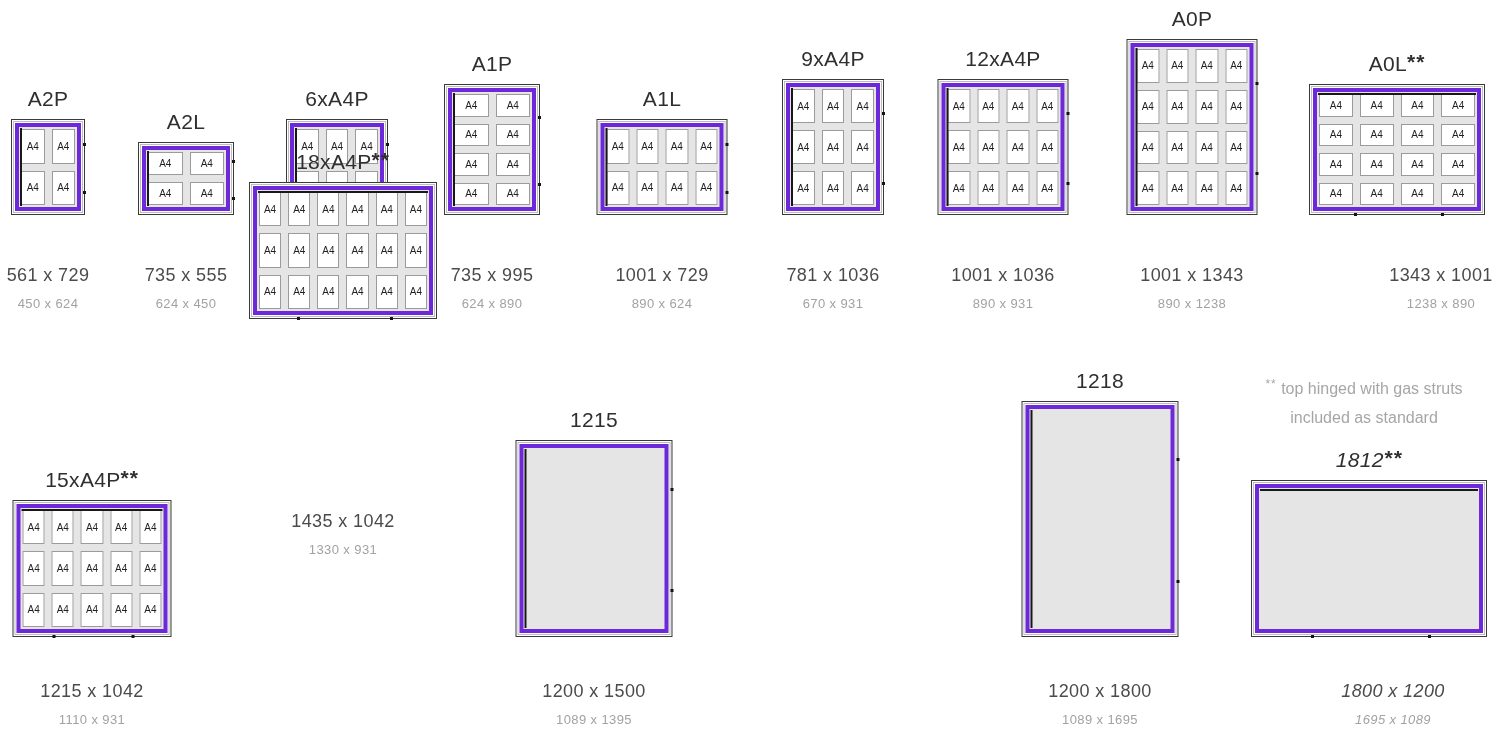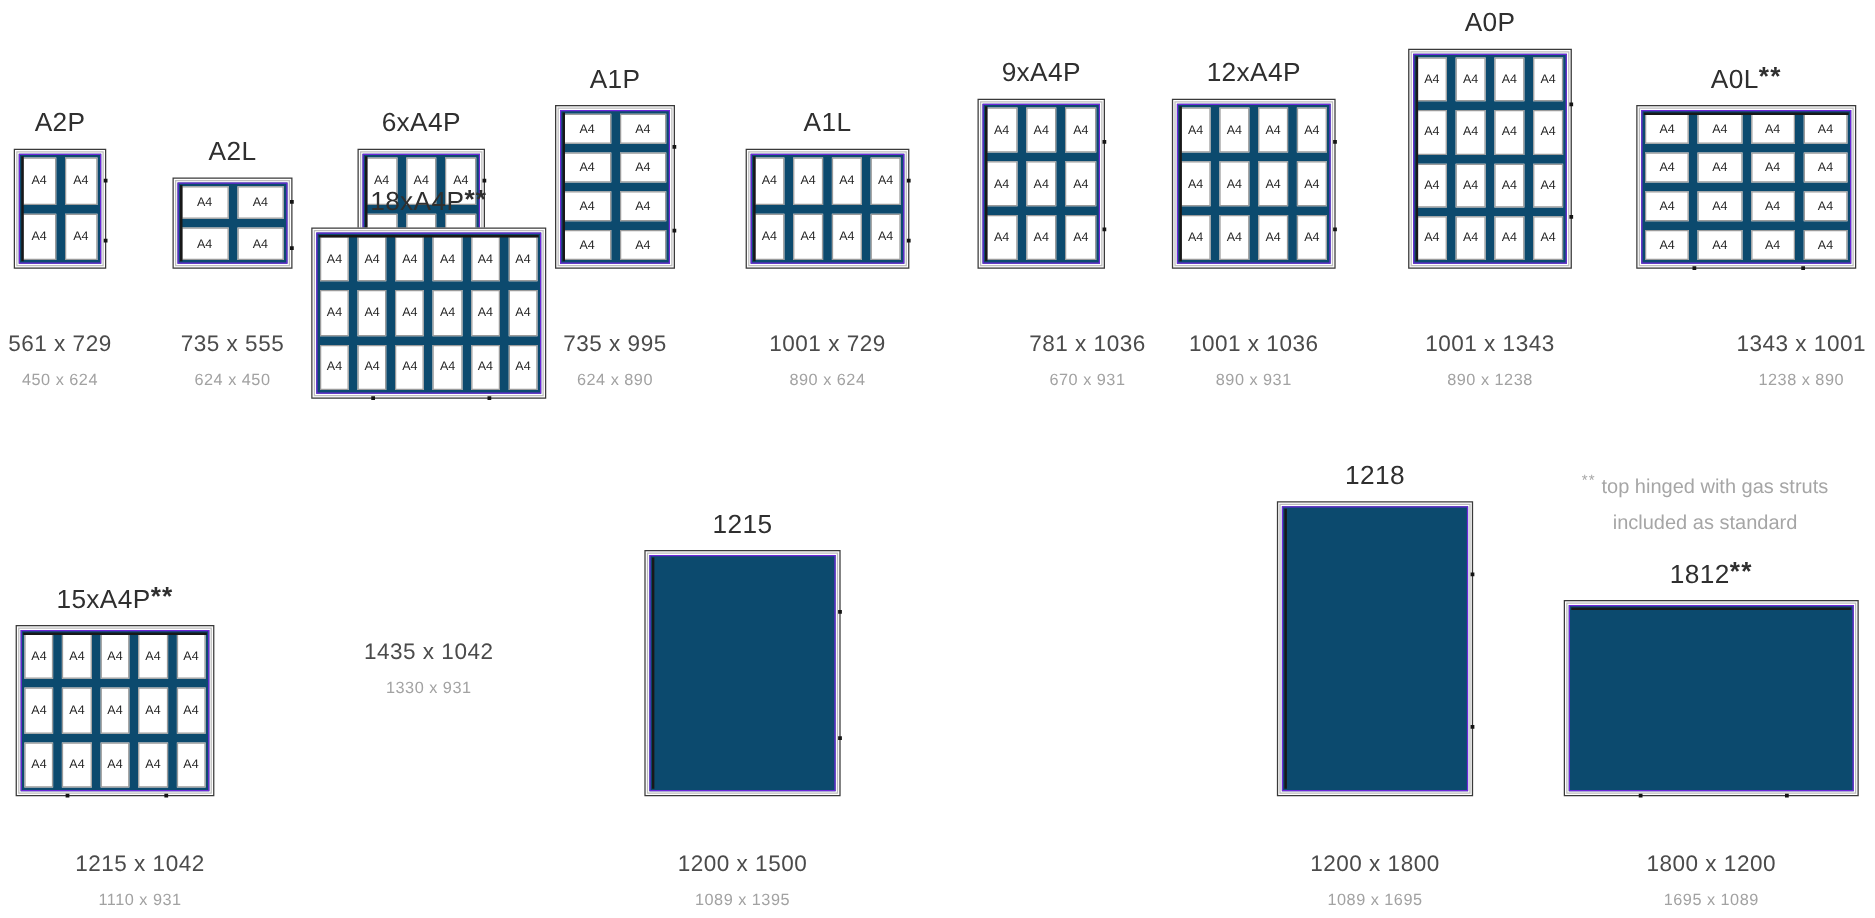--- a/index.html
+++ b/index.html
@@ -23,21 +23,21 @@
   .title .suffix { font-weight:700; vertical-align:2px; letter-spacing:1px; }
 
   
   .board {
     position:relative; box-sizing:border-box; background:#fff;
     border:1.5px solid #3a3a3a; padding:3px;
     box-shadow: inset 0 0 0 1px #ffffff, inset 0 0 0 2px #bdbdbd;
   }
   .glass {
     box-sizing:border-box; width:100%; height:100%;
-    border:1px solid #6d28d9; background:#0c4a6e;
+    border:4px solid #6d28d9; background:#e5e5e5;
     display:grid; gap:7px; padding:2px; position:relative;
   }
   .glass.empty { display:block; padding:0; }
   .panel {
     box-sizing:border-box; border:1px solid #9b9b9b; background:#fff;
     display:flex; align-items:center; justify-content:center;
     min-width:0; min-height:0; overflow:hidden;
     font-size:10px; color:#1f1f1f; letter-spacing:0;
   }
   .hinge { position:absolute; background:#181818; z-index:2; }
@@ -181,21 +181,21 @@
           <div class="panel">A4</div>
           <div class="panel">A4</div>
           <div class="panel">A4</div>
           <div class="panel">A4</div>
           <div class="panel">A4</div>
           <div class="hinge left"></div>
         </div>
         <div class="dot r1"></div>
         <div class="dot r2"></div>
       </div>
-      <div class="dims" style="top: calc(100% + 50px); margin-left: 37px;">
+      <div class="dims" style="top: calc(100% + 50px);">
         <div class="dim-outer">781 x 1036</div>
         <div class="dim-visible">670 x 931</div>
       </div>
     </div>
     <div class="cell" style="left: 1003px; height: 215px;">
       <div class="title"><span>12xA4P</span></div>
       <div class="board" style="width: 131px; height: 136px;">
         <div class="glass" style="grid-template-columns: repeat(4, 1fr); grid-template-rows: repeat(3, 1fr);">
           <div class="panel">A4</div>
           <div class="panel">A4</div>
@@ -296,21 +296,21 @@
           <div class="panel">A4</div>
           <div class="panel">A4</div>
           <div class="panel">A4</div>
           <div class="panel">A4</div>
           <div class="panel">A4</div>
           <div class="hinge top"></div>
         </div>
         <div class="dot b1"></div>
         <div class="dot b2"></div>
       </div>
-      <div class="dims" style="top: calc(100% + 44px); margin-left: 20px;">
+      <div class="dims" style="top: calc(100% + 44px);">
         <div class="dim-outer">1215 x 1042</div>
         <div class="dim-visible">1110 x 931</div>
       </div>
     </div>
     <div class="cell" style="left: 343px; height: 467px; justify-content: center;">
       <div class="title"><span>18xA4P</span><span class="suffix">**</span></div>
       <div class="board" style="width: 188px; height: 137px;">
         <div class="glass" style="grid-template-columns: repeat(6, 1fr); grid-template-rows: repeat(3, 1fr);">
           <div class="panel">A4</div>
           <div class="panel">A4</div>
@@ -361,27 +361,27 @@
           <div class="hinge left"></div>
         </div>
         <div class="dot r1"></div>
         <div class="dot r2"></div>
       </div>
       <div class="dims" style="top: calc(100% + 44px);">
         <div class="dim-outer">1200 x 1800</div>
         <div class="dim-visible">1089 x 1695</div>
       </div>
     </div>
-    <div class="cell" style="left: 1369px; height: 637px;">
+    <div class="cell" style="left: 1369px; height: 637px; font-style: italic;">
       <div class="title"><span>1812</span><span class="suffix">**</span></div>
       <div class="board" style="width: 236px; height: 157px;">
         <div class="glass empty">
           <div class="hinge top"></div>
         </div>
         <div class="dot b1"></div>
         <div class="dot b2"></div>
       </div>
-      <div class="dims" style="top: calc(100% + 44px);">
+      <div class="dims" style="top: calc(100% + 44px); margin-left: 24px;">
         <div class="dim-outer">1800 x 1200</div>
         <div class="dim-visible">1695 x 1089</div>
       </div>
     </div>
   </div>
 
 </body></html>

